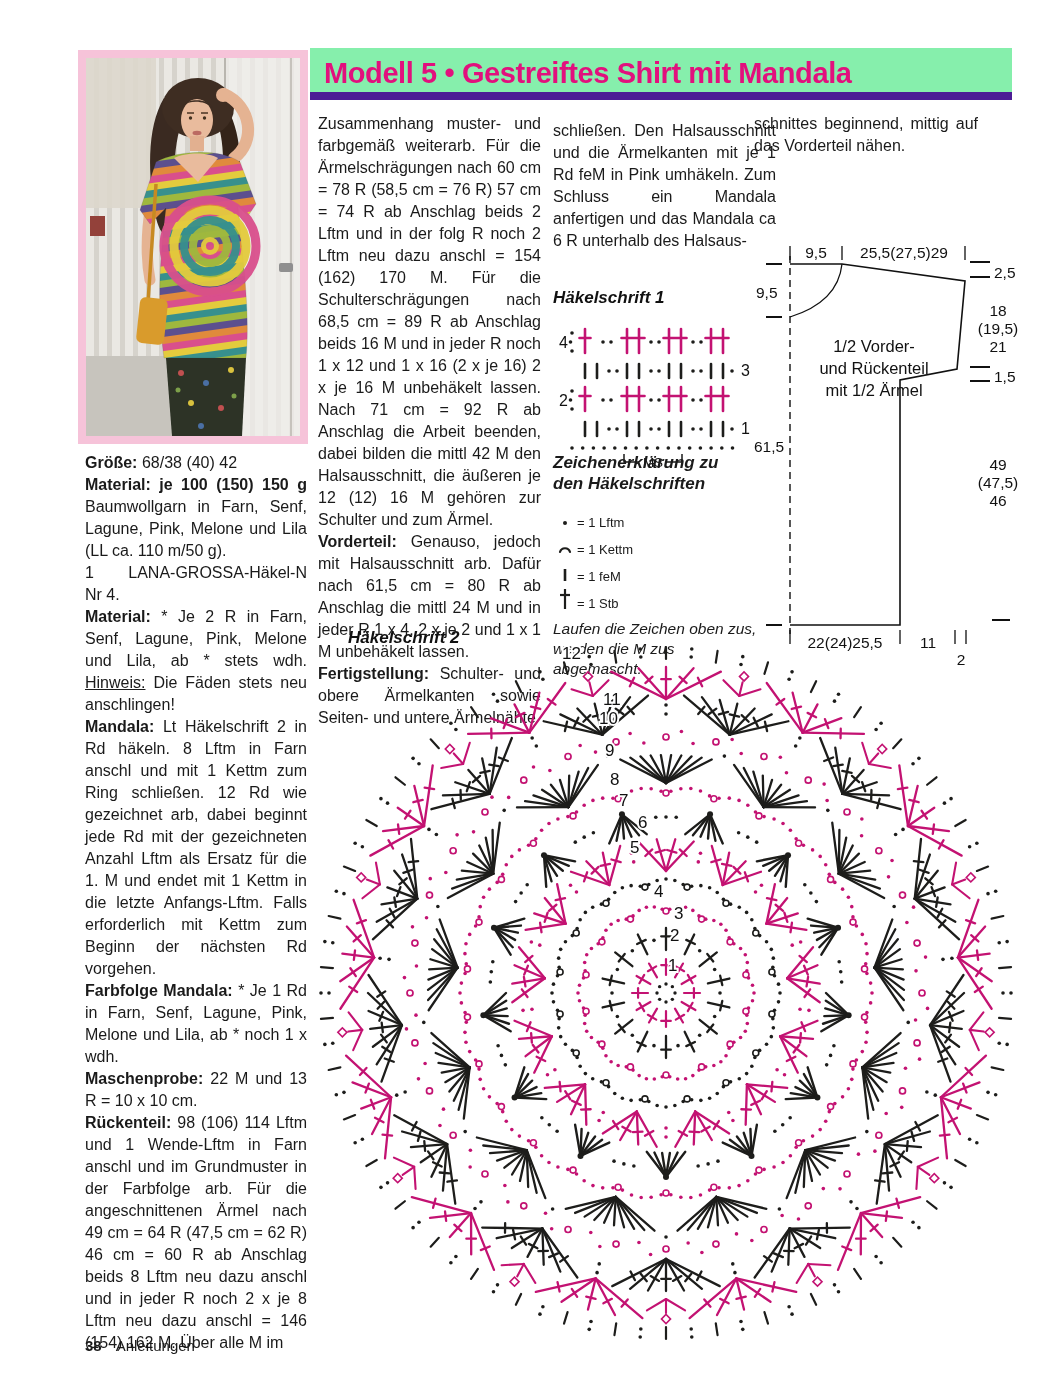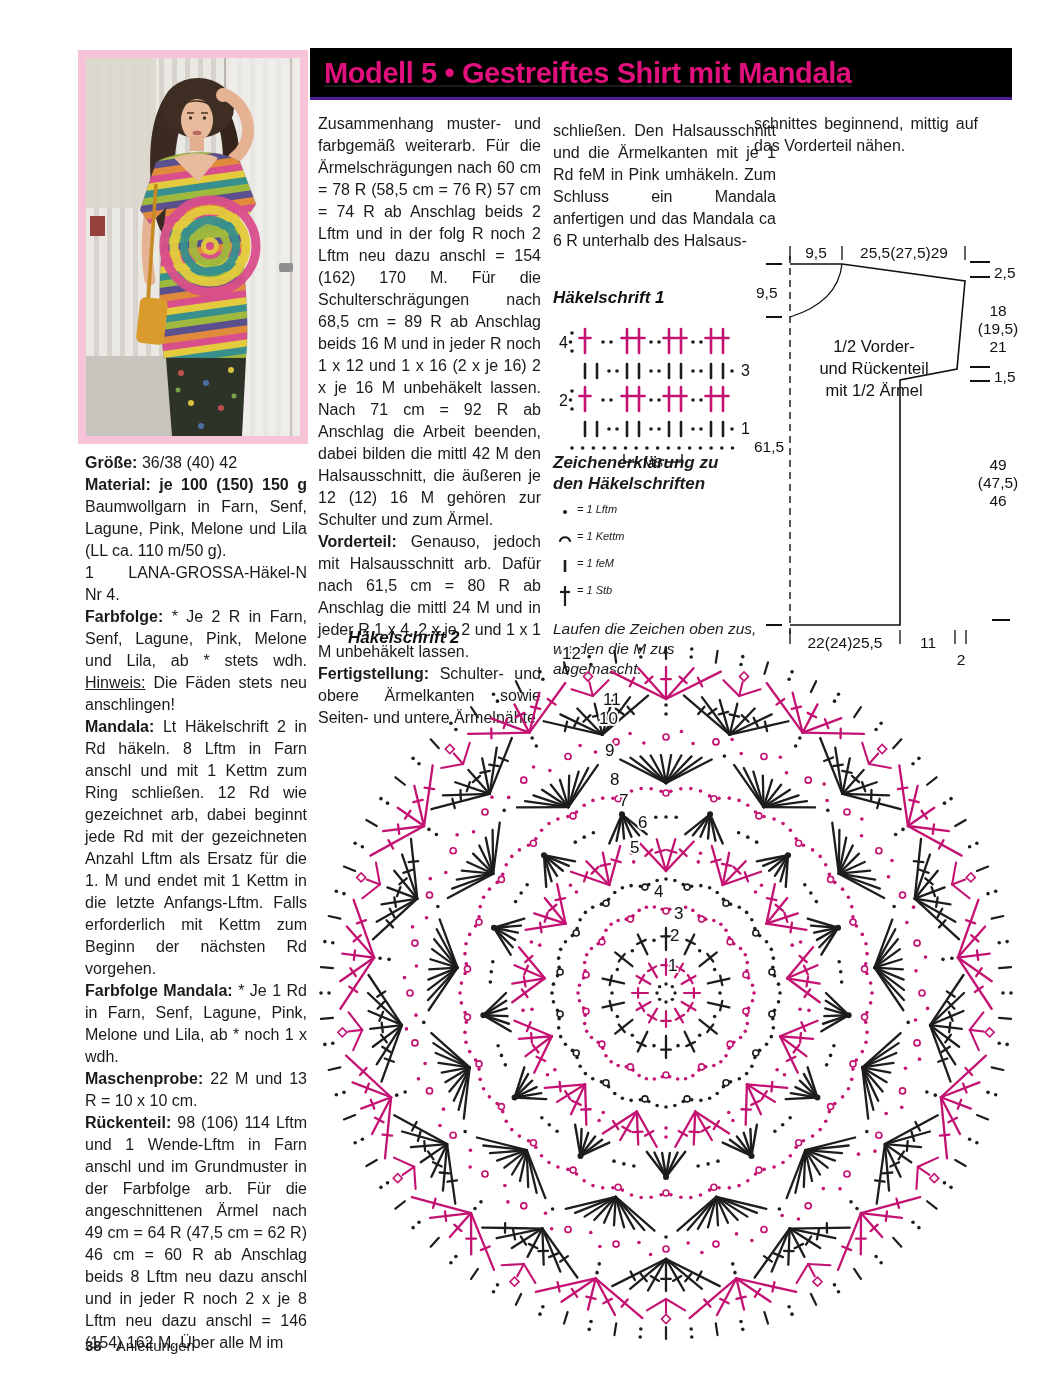--- a/index.html
+++ b/index.html
@@ -1,31 +1,31 @@
 <!DOCTYPE html>
 <html><head>
 <meta charset="utf-8">
 <style>
   html,body{margin:0;padding:0;background:#fff;}
   .page{position:relative;width:1050px;height:1399px;background:#fff;overflow:hidden;
         font-family:"Liberation Sans",sans-serif;color:#1a1a1a;}
   .abs{position:absolute;}
-  .headerbar{left:310px;top:48px;width:702px;height:52px;background:#000000;
-             border-bottom:3px solid #4c1d95;box-sizing:border-box;text-decoration:underline;}
+  .headerbar{left:310px;top:48px;width:702px;height:52px;background:#86efac;
+             border-bottom:8px solid #4c1d95;box-sizing:border-box;}
   .headerbar h1{margin:0;padding:9px 0 0 14px;font-size:29px;font-weight:700;
                 color:#e2107d;letter-spacing:-0.4px;}
   .photo-frame{left:78px;top:50px;width:230px;height:394px;background:#f6c3d9;
                padding:8px;box-sizing:border-box;}
   .col{font-size:16px;line-height:22px;text-align:justify;}
   .col p{margin:0;}
   .chart-title{font-size:17px;font-weight:700;font-style:italic;color:#111;}
   .legend{width:205px;}
   .legend .lt{font-size:17px;font-weight:700;font-style:italic;line-height:21px;}
   .legend-items{margin-top:9px;}
-  .legend-item{display:flex;align-items:flex-start;height:27px;font-style:italic;font-size:11px;}
+  .legend-item{display:flex;align-items:flex-end;height:27px;font-size:13px;}
   .legend-item .sym{width:24px;display:flex;justify-content:center;align-items:center;}
   .legend-note{font-style:italic;font-size:15.5px;line-height:20px;margin-top:8px;}
   .footer{left:85px;top:1337px;font-size:15px;}
   .footer .num{font-weight:700;margin-right:14px;}
   svg text{font-family:"Liberation Sans",sans-serif;fill:#111;}
   .halo{paint-order:stroke;stroke:#fff;stroke-width:4px;font-size:17px;}
 </style>
 </head>
 <body>
 
@@ -96,24 +96,24 @@
         </g>
       </g>
     </svg>
   </div>
 
   <div class="abs headerbar">
     <h1>Modell 5 • Gestreiftes Shirt mit Mandala</h1>
   </div>
 
   <div class="abs col" style="left:85px;top:452px;width:222px;">
-      <p><span style="font-weight: 700;">Größe: </span><span>36/38 (40) 42</span></p>
+      <p><span style="font-weight: 700;">Größe: </span><span>68/38 (40) 42</span></p>
       <p><span style="font-weight: 700;">Material: je 100 (150) 150 g </span><span>Baumwollgarn in Farn, Senf, Lagune, Pink, Melone und Lila (LL ca. 110 m/50 g).</span></p>
       <p><span>1&nbsp;&nbsp;&nbsp;&nbsp;LANA-GROSSA-Häkel-N Nr 4.</span></p>
-      <p><span style="font-weight: 700;">Farbfolge: </span><span>* Je 2 R in Farn, Senf, Lagune, Pink, Melone und Lila, ab * stets wdh. </span><span style="text-decoration: underline;">Hinweis:</span><span> Die Fäden stets neu anschlingen!</span></p>
+      <p><span style="font-weight: 700;">Material: </span><span>* Je 2 R in Farn, Senf, Lagune, Pink, Melone und Lila, ab * stets wdh. </span><span style="text-decoration: underline;">Hinweis:</span><span> Die Fäden stets neu anschlingen!</span></p>
       <p><span style="font-weight: 700;">Mandala: </span><span>Lt Häkelschrift 2 in Rd häkeln. 8 Lftm in Farn anschl und mit 1 Kettm zum Ring schließen. 12 Rd wie gezeichnet arb, dabei beginnt jede Rd mit der gezeichneten Anzahl Lftm als Ersatz für die 1. M und endet mit 1 Kettm in die letzte Anfangs-Lftm. Falls erforderlich mit Kettm zum Beginn der nächsten Rd vorgehen.</span></p>
       <p><span style="font-weight: 700;">Farbfolge Mandala: </span><span>* Je 1 Rd in Farn, Senf, Lagune, Pink, Melone und Lila, ab * noch 1 x wdh.</span></p>
       <p><span style="font-weight: 700;">Maschenprobe: </span><span>22 M und 13 R = 10 x 10 cm.</span></p>
       <p><span style="font-weight: 700;">Rückenteil: </span><span>98 (106) 114 Lftm und 1 Wende-Lftm in Farn anschl und im Grundmuster in der Farbfolge arb. Für die angeschnittenen Ärmel nach 49 cm = 64 R (47,5 cm = 62 R) 46 cm = 60 R ab Anschlag beids 8 Lftm neu dazu anschl und in jeder R noch 2 x je 8 Lftm neu dazu anschl = 146 (154) 162 M. Über alle M im</span></p>
     </div>
   <div class="abs col" style="left:318px;top:113px;width:223px;">
       <p><span>Zusammenhang muster- und farbgemäß weiterarb. Für die Ärmelschrägungen nach 60 cm = 78 R (58,5 cm = 76 R) 57 cm = 74 R ab Anschlag beids 2 Lftm und in der folg R noch 2 Lftm neu dazu anschl = 154 (162) 170 M. Für die Schulterschrägungen nach 68,5 cm = 89 R ab Anschlag beids 16 M und in jeder R noch 1 x 12 und 1 x 16 (2 x je 16) 2 x je 16 M unbehäkelt lassen. Nach 71 cm = 92 R ab Anschlag die Arbeit beenden, dabei bilden die mittl 42 M den Halsausschnitt, die äußeren je 12 (12) 16 M gehören zur Schulter und zum Ärmel.</span></p>
       <p><span style="font-weight: 700;">Vorderteil: </span><span>Genauso, jedoch mit Halsausschnitt arb. Dafür nach 61,5 cm = 80 R ab Anschlag die mittl 24 M und in jeder R 1 x 4, 2 x je 2 und 1 x 1 M unbehäkelt lassen.</span></p>
       <p><span style="font-weight: 700;">Fertigstellung: </span><span>Schulter- und obere Ärmelkanten sowie Seiten- und untere Ärmelnähte</span></p>
     </div>

